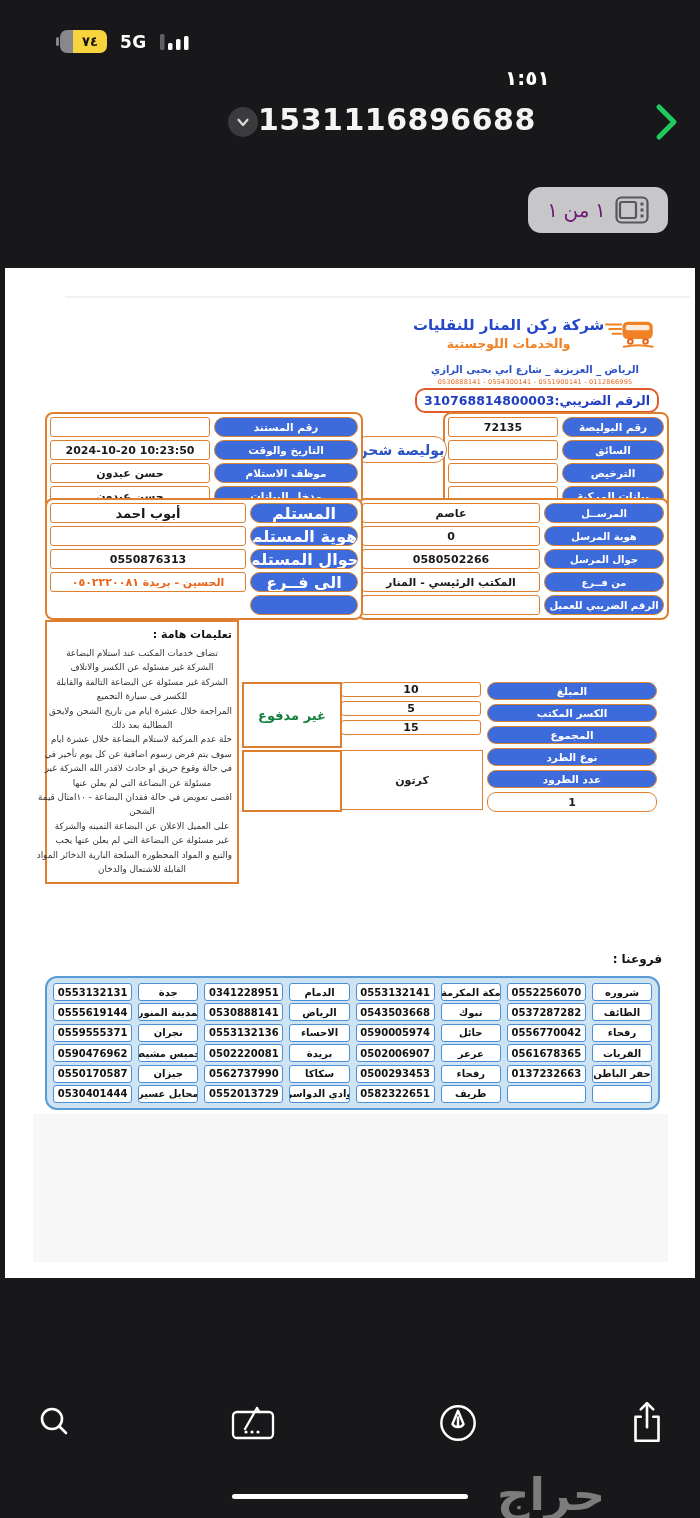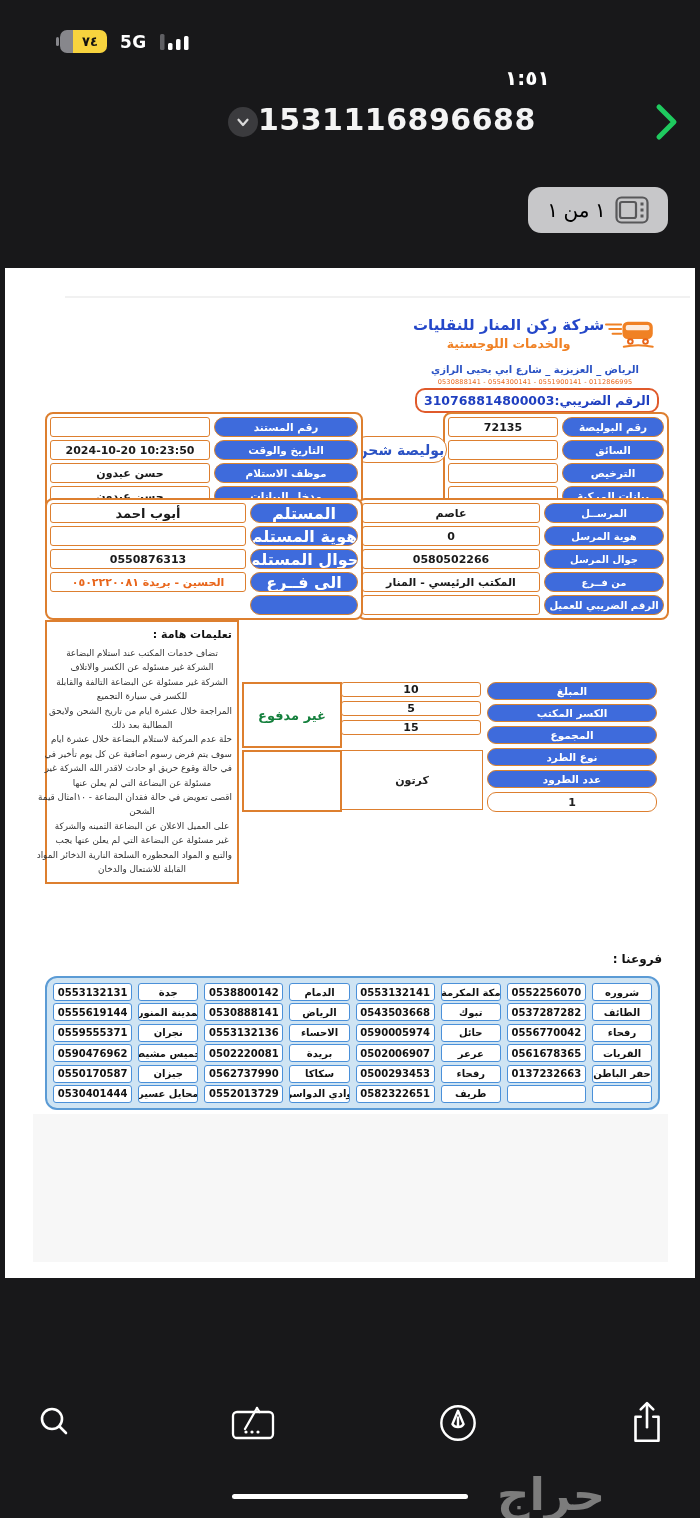--- a/index.html
+++ b/index.html
@@ -19,21 +19,21 @@
         font-size:20px;font-weight:600;margin-top:36px;}
 
   
   .chev-circle{position:absolute;left:228px;top:107px;width:30px;height:30px;border-radius:50%;
                background:#3b3b3e;border:none;display:flex;align-items:center;justify-content:center;padding:0;cursor:pointer;}
   .doc-number{position:absolute;left:258px;top:102px;width:224px;text-align:center;color:#f4f4f4;
               font-size:30px;font-weight:bold;letter-spacing:.5px;}
   .next-btn{position:absolute;left:650px;top:103px;width:34px;height:40px;background:none;border:none;padding:0;cursor:pointer;}
   .page-pill{position:absolute;left:528px;top:187px;width:140px;height:46px;border-radius:13px;
              background:#c7c7c9;display:flex;align-items:center;justify-content:center;gap:9px;cursor:pointer;border:none;}
-  .page-pill span{font-size:20px;color:#000000;}
+  .page-pill span{font-size:20px;color:#701a75;}
 
   
   .paper{position:absolute;left:5px;top:268px;width:690px;height:1010px;background:#fff;color:#222;}
   .topline{position:absolute;left:60px;top:28px;width:625px;height:2px;background:#f1f1f1;}
   .footer-rect{position:absolute;left:28px;top:846px;width:635px;height:148px;background:#f7f7f7;}
 
   
   .logo{position:absolute;left:408px;top:40px;width:244px;text-align:center;}
   .logo-top{display:flex;align-items:center;}
   .names{flex:1;}
@@ -301,21 +301,21 @@
     </div>
 
     <div class="branches-title">فروعنا :</div>
     <div class="branches">
       <div class="brow">
         <div class="bcell">شروره</div>
           <div class="bcell" dir="ltr">0552256070</div>
         <div class="bcell">مكة المكرمة</div>
           <div class="bcell" dir="ltr">0553132141</div>
         <div class="bcell">الدمام</div>
-          <div class="bcell" dir="ltr">0538800142</div>
+          <div class="bcell" dir="ltr">0341228951</div>
         <div class="bcell">جدة</div>
           <div class="bcell" dir="ltr">0553132131</div>
       </div>
       <div class="brow">
         <div class="bcell">الطائف</div>
           <div class="bcell" dir="ltr">0537287282</div>
         <div class="bcell">تبوك</div>
           <div class="bcell" dir="ltr">0543503668</div>
         <div class="bcell">الرياض</div>
           <div class="bcell" dir="ltr">0530888141</div>

